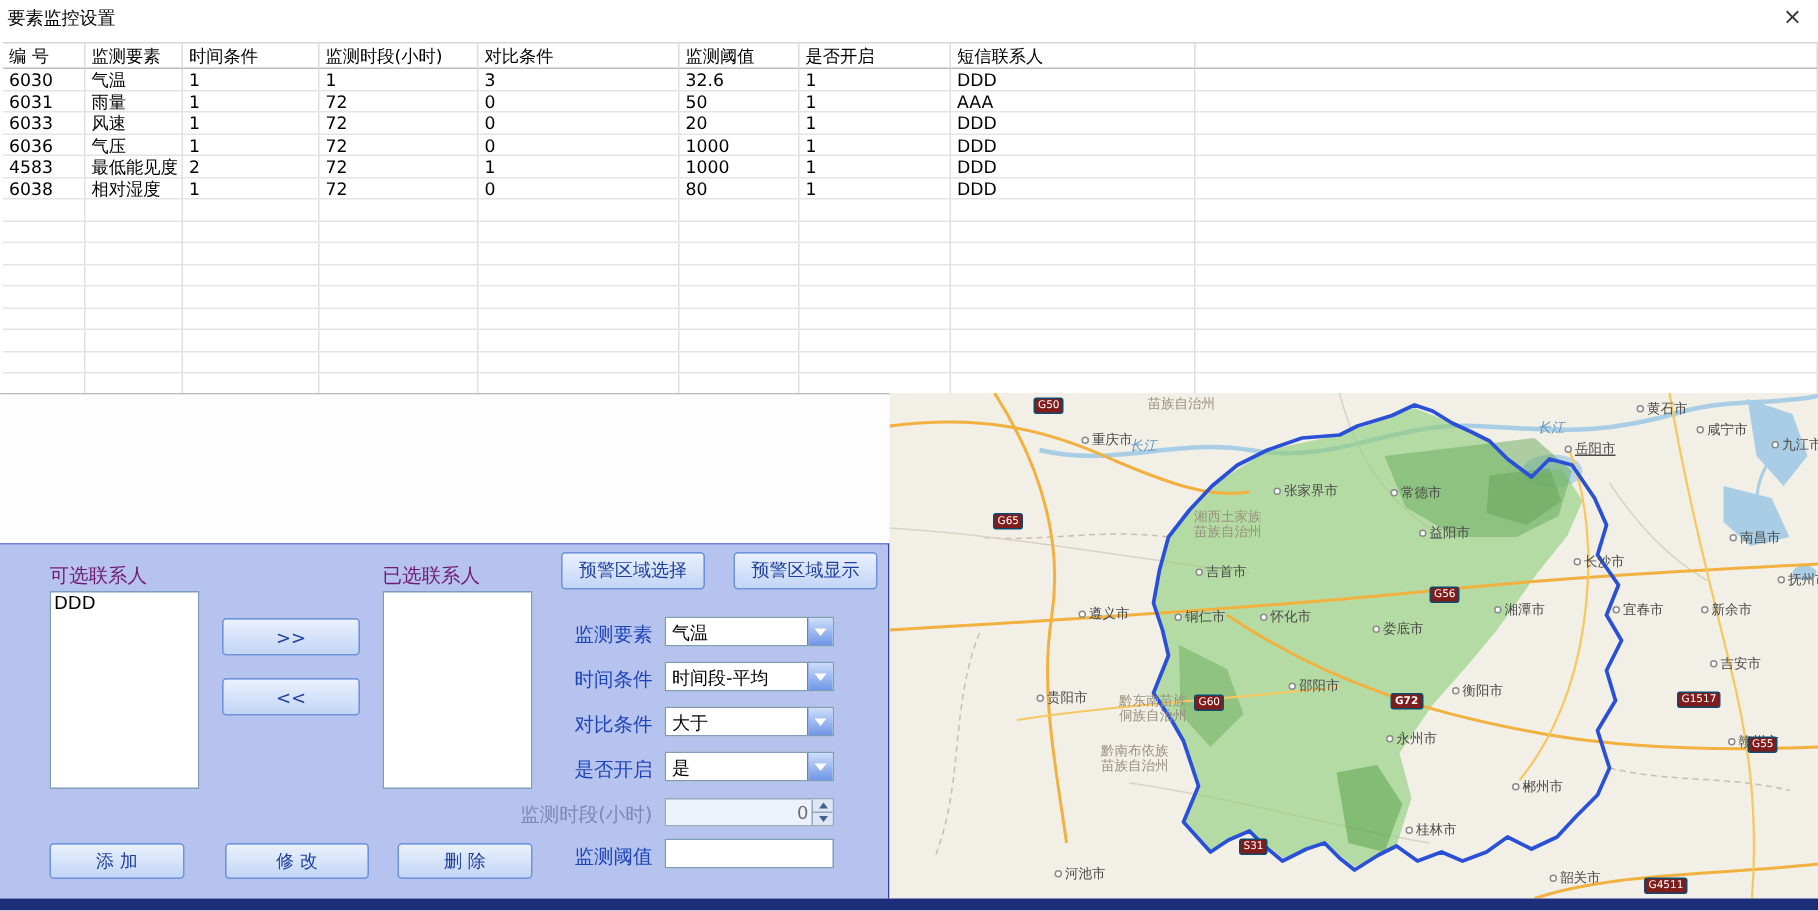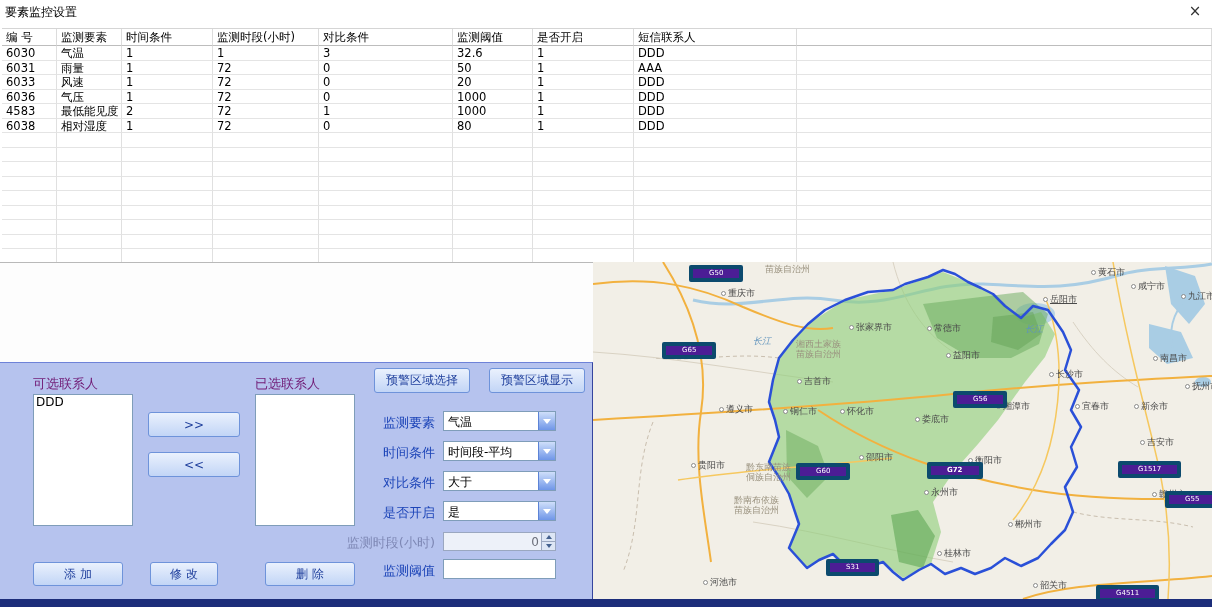--- a/index.html
+++ b/index.html
@@ -42,22 +42,22 @@
   .sb.dn i { top:2px; border-top:4px solid #44618f; }
   .tinput { position:absolute; left:443px; width:113px; height:20px; background:#fff; border:1px solid #7f9db9; font-size:12px; padding:0 3px; font-family:inherit; }
 
   
   .map { position:absolute; left:593px; top:262px; width:619px; height:337px; background:#f2efe7; overflow:hidden; }
   .map svg { position:absolute; left:0; top:0; }
   .map-labels { position:absolute; left:0; top:0; width:619px; height:337px; }
   .ml { position:absolute; font-size:9px; color:#4a4a4a; white-space:nowrap; }
   .ml .dot { display:inline-block; width:5px; height:5px; border:1px solid #8a8a8a; border-radius:50%; background:#fff; margin-right:2px; vertical-align:middle; }
   .ml.area { color:#99917e; }
-  .ml.river { color:#5f93bd; font-style:italic;margin-top:44px; }
-  .shield { position:absolute; font-size:7px; color:#fff; background:#4c1d95; border:4px solid #0c4a6e; border-radius:2px; padding:0 16px; line-height:9px; white-space:nowrap; }
+  .ml.river { color:#5f93bd; font-style:italic; }
+  .shield { position:absolute; font-size:7px; color:#fff; background:#7f1d1d; border:1px solid #0c4a6e; border-radius:2px; padding:0 2px; line-height:9px; white-space:nowrap; }
 
   .bottom-strip { position:absolute; left:0; top:599px; width:1212px; height:8px; background:#1c2d7a; }
 </style>
 </head>
 <body>
 
 <div class="titlebar">
   <span class="title">要素监控设置</span>
   <span class="close-btn">×</span>
 </div>
@@ -255,21 +255,21 @@
 
   <div class="listbox" style="left:33px;top:31px;">
       <div class="litem">DDD</div>
     </div>
   <div class="listbox" style="left:255px;top:31px;"></div>
 
   <button class="pbtn" style="left:148px;top:49px;width:92px;">&gt;&gt;</button>
   <button class="pbtn" style="left:148px;top:89px;width:92px;">&lt;&lt;</button>
 
   <button class="pbtn" style="left:33px;top:199px;width:90px;height:24px;">添  加</button>
-  <button class="pbtn" style="left:150px;top:199px;width:68px;height:24px;">修  改</button>
+  <button class="pbtn" style="left:150px;top:199px;width:96px;height:24px;">修  改</button>
   <button class="pbtn" style="left:265px;top:199px;width:90px;height:24px;">删  除</button>
 
   <div class="flabel" style="top:51px;">监测要素</div>
   <div class="combo" style="top:48px;">
     <div class="cval">气温</div>
     <div class="carrow">
         <i></i>
       </div>
   </div>
 

